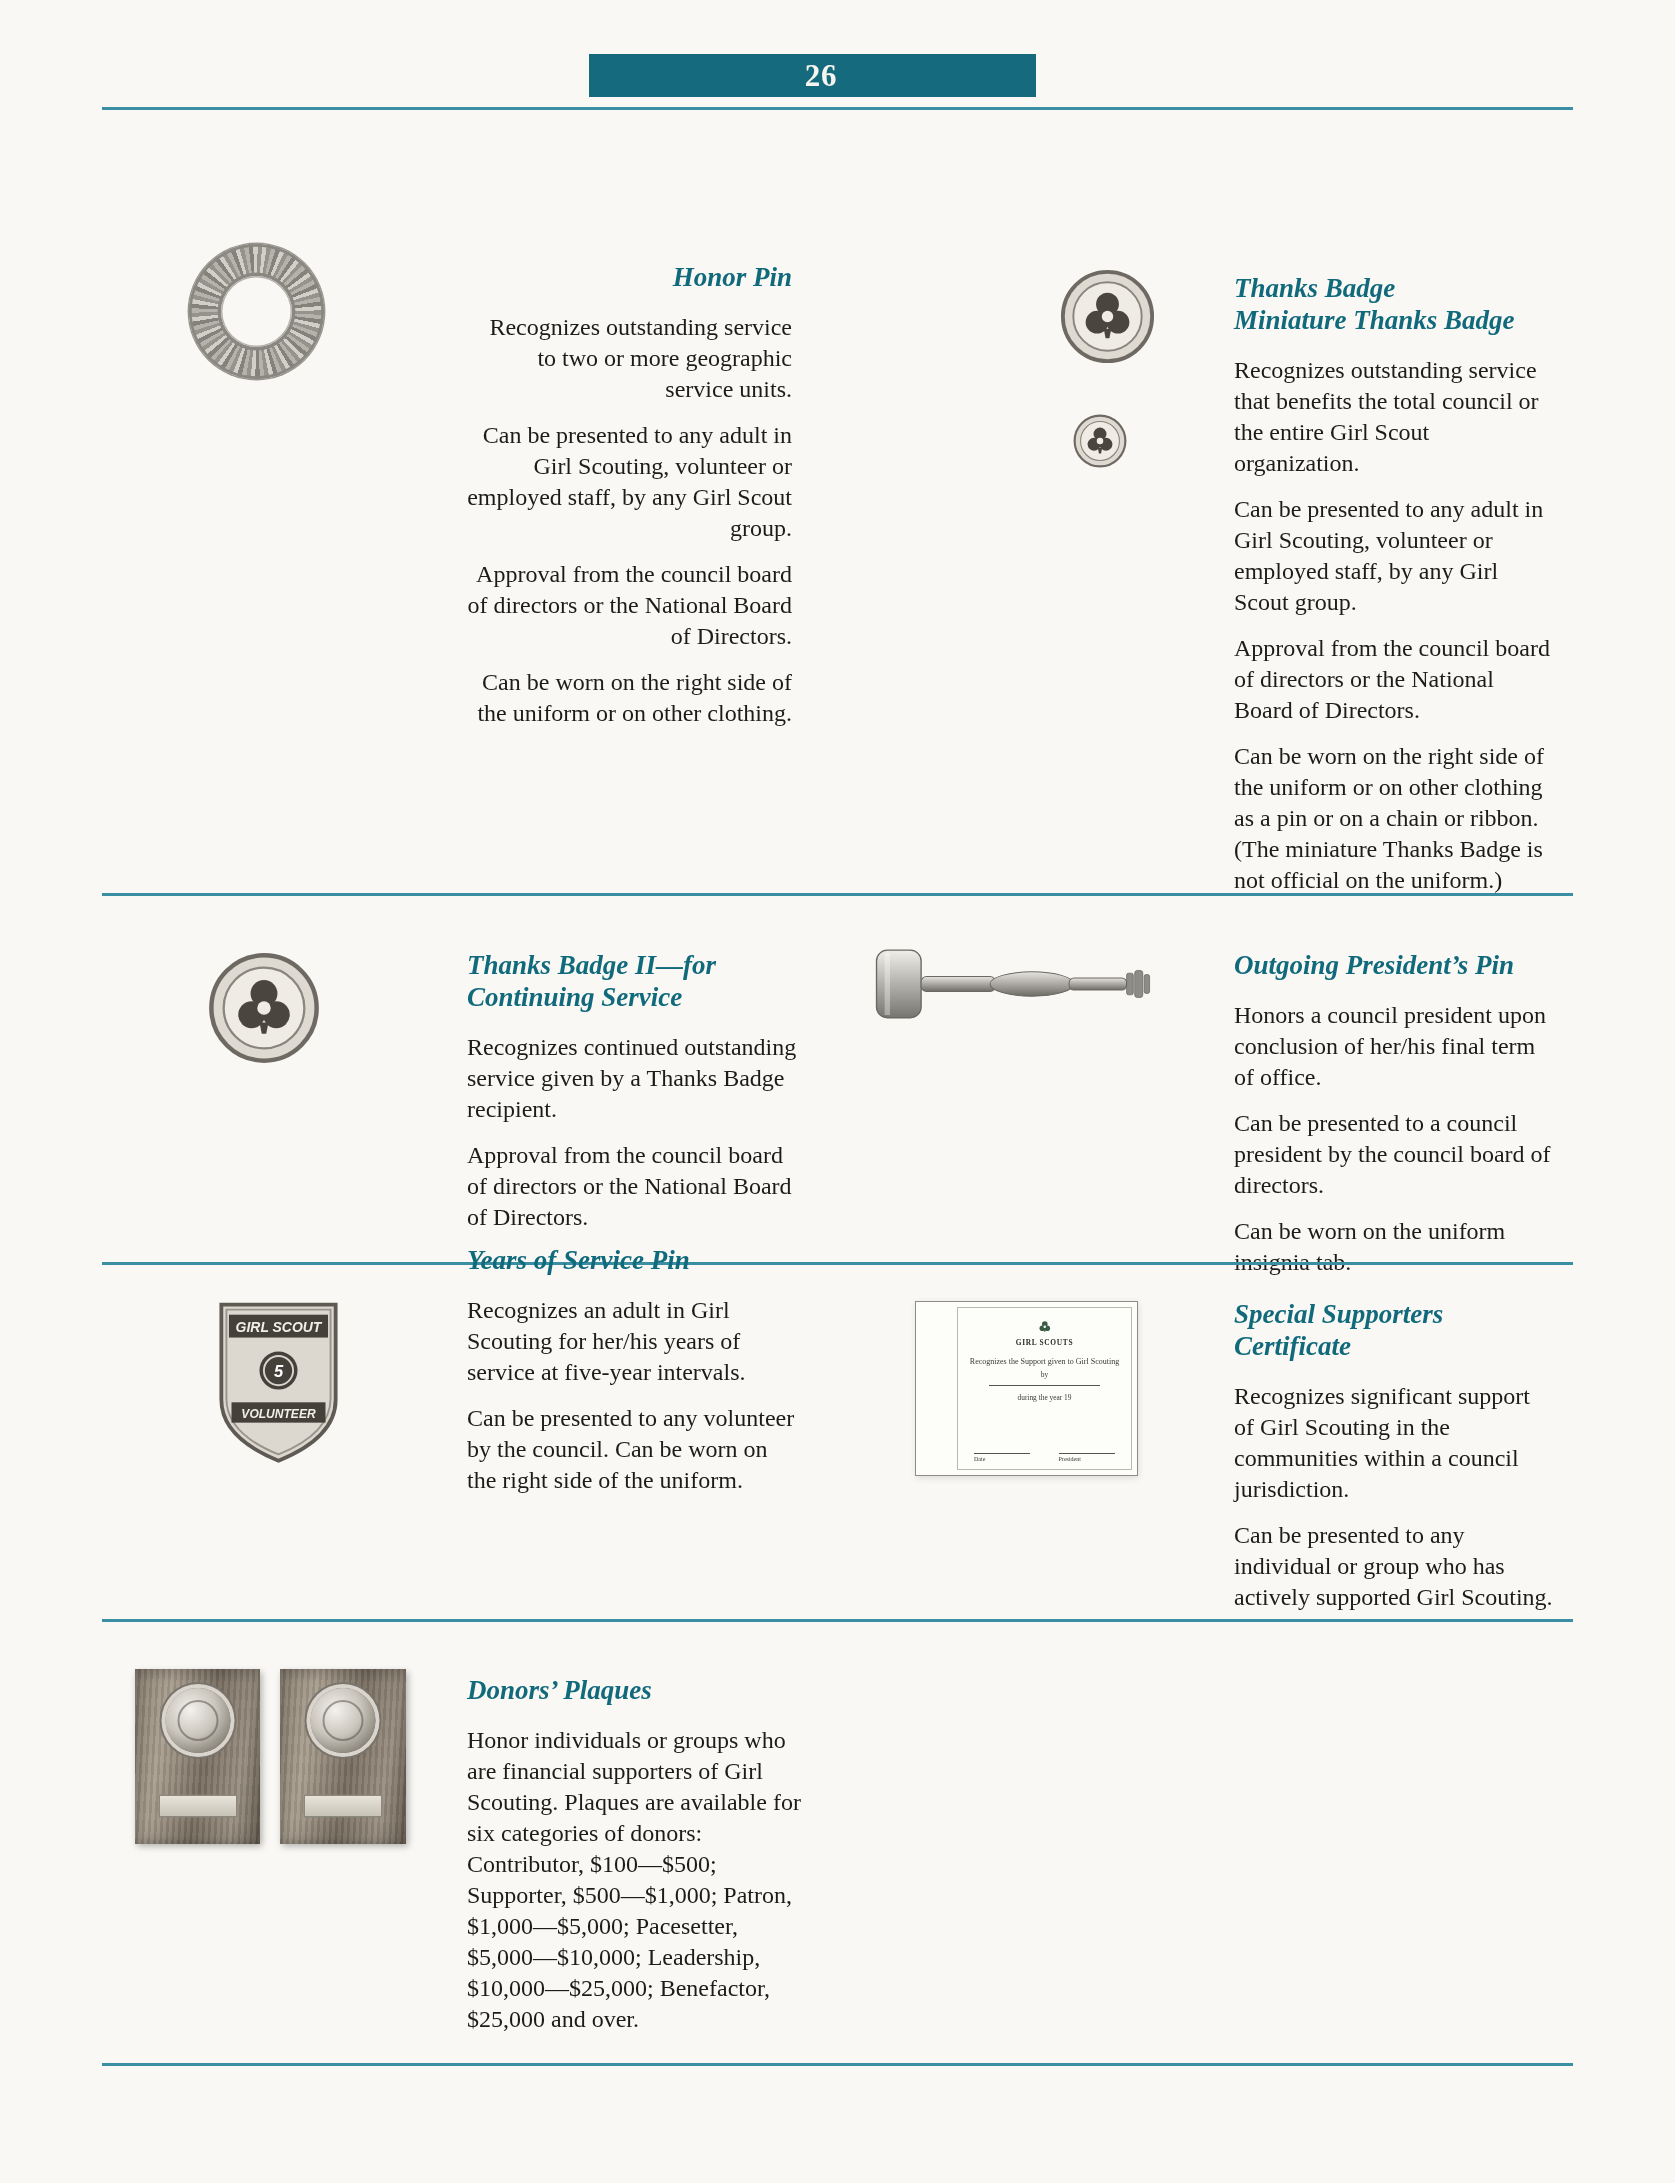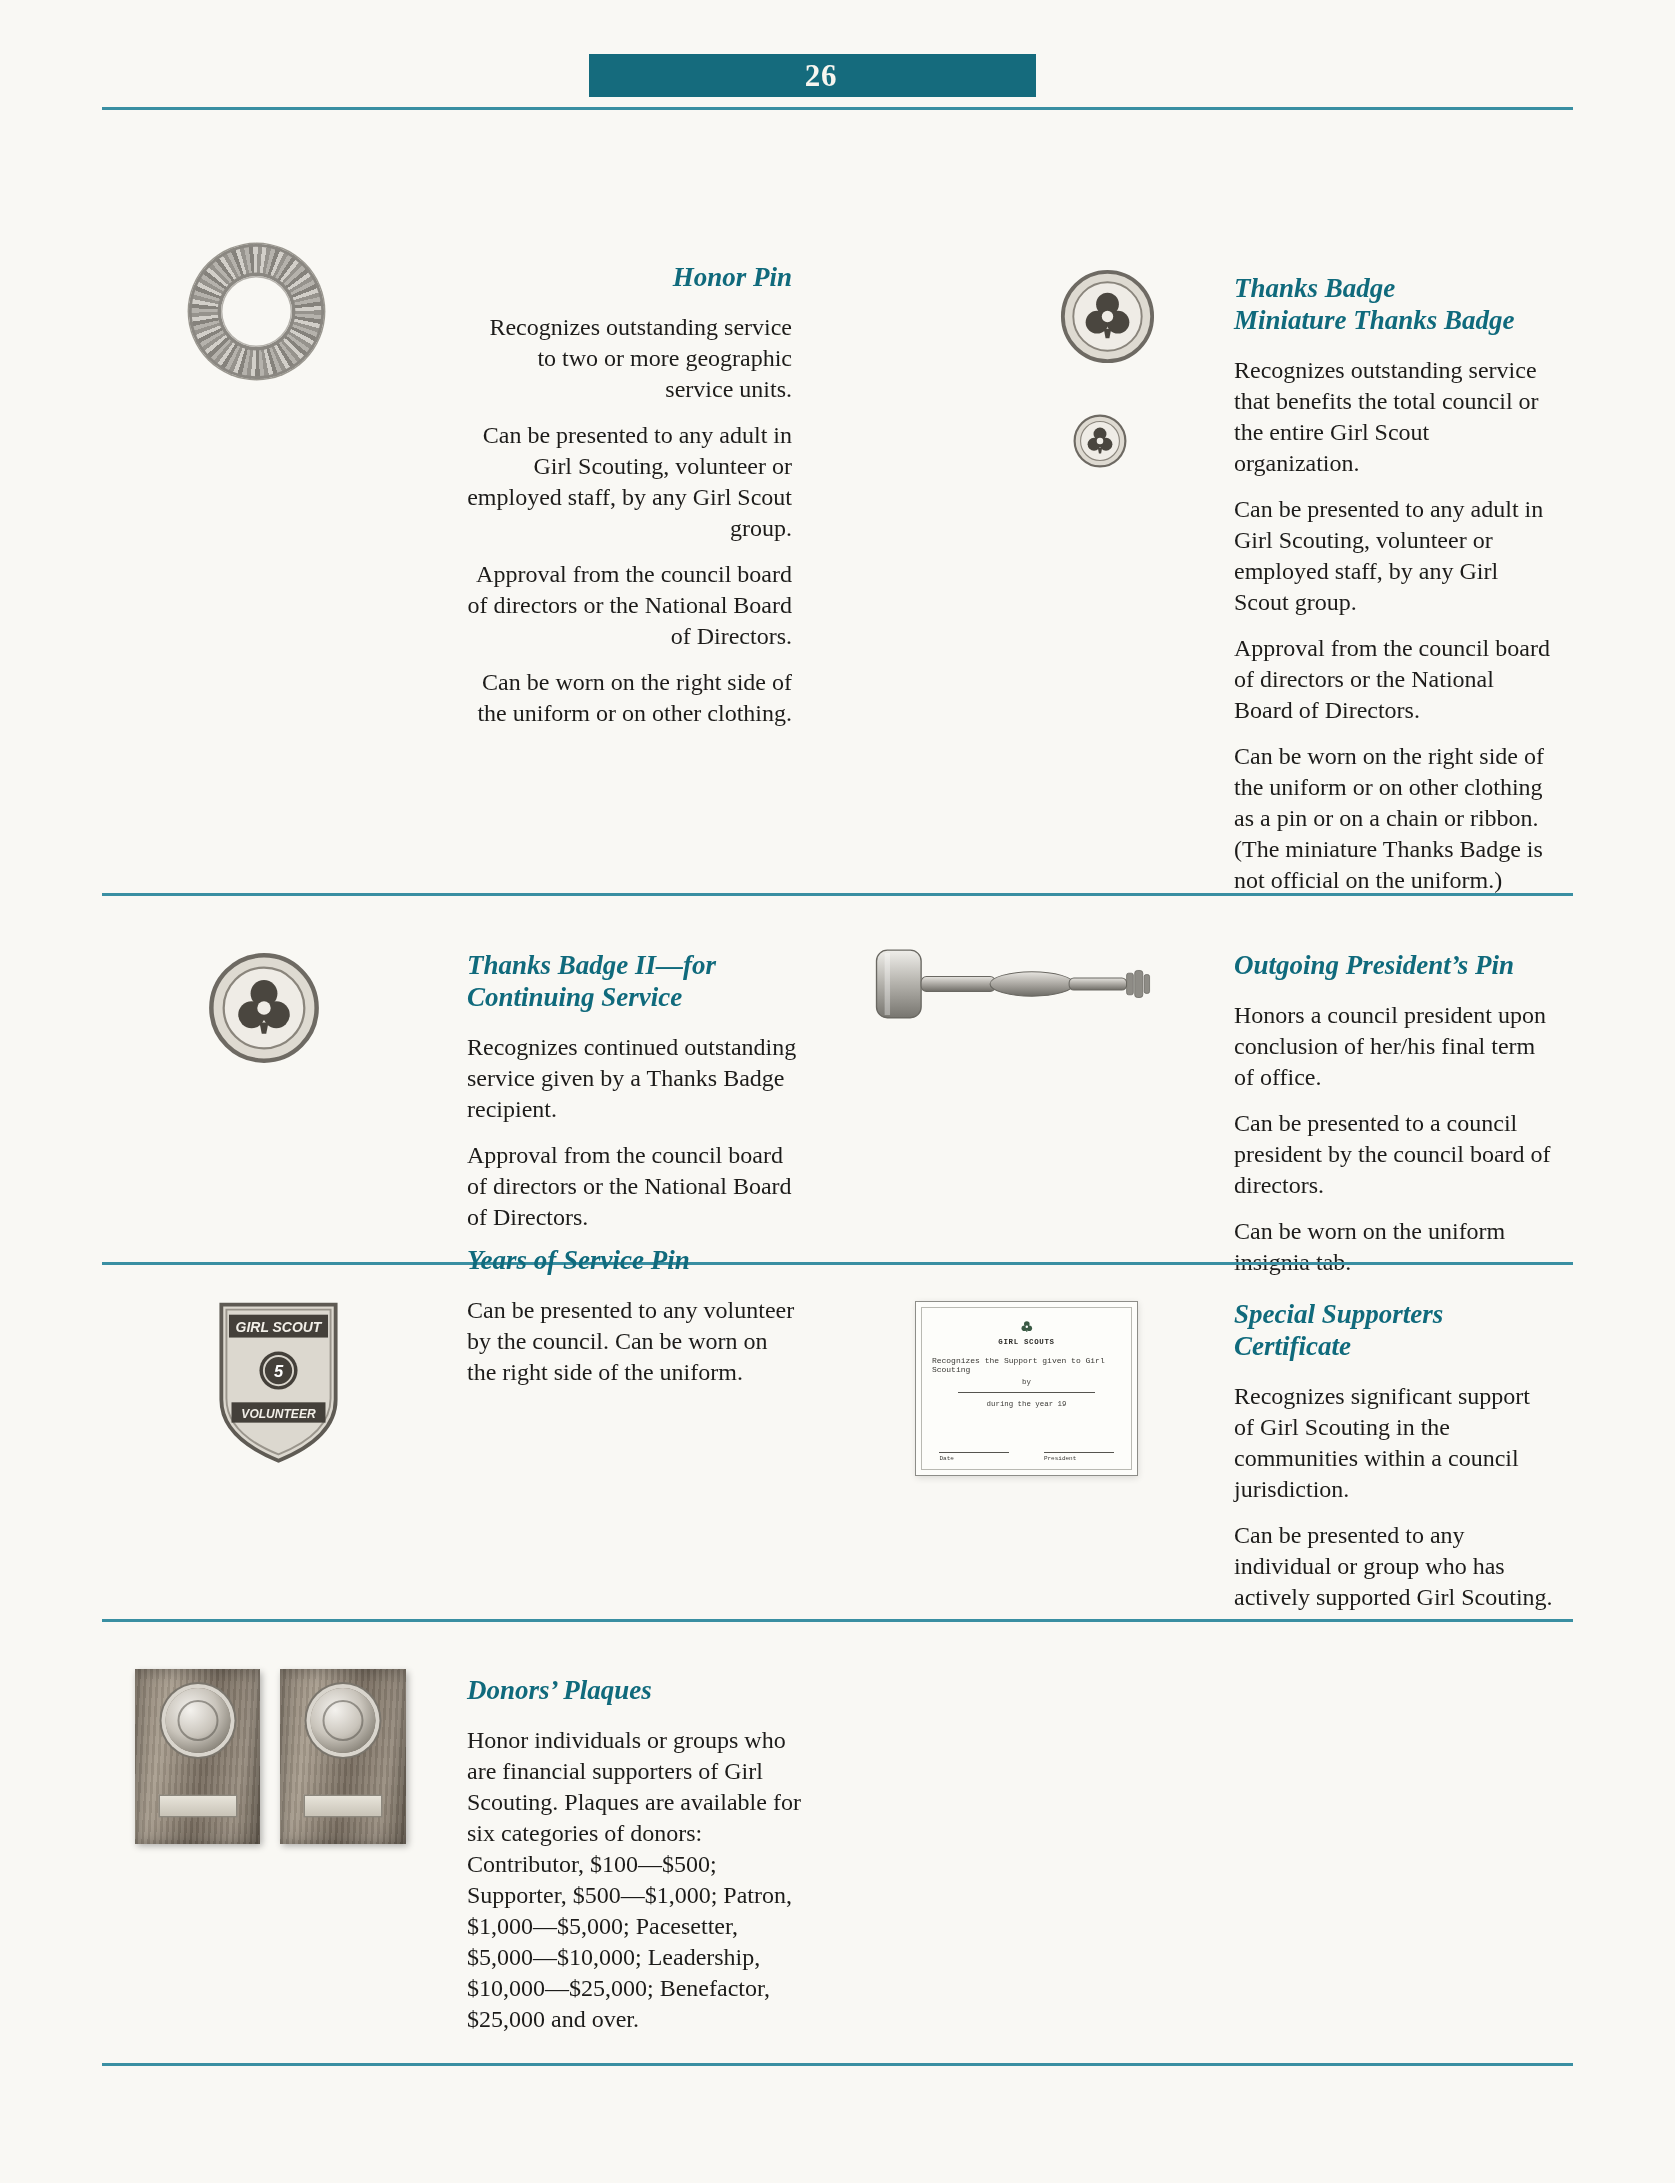--- a/index.html
+++ b/index.html
@@ -53,21 +53,22 @@
   .certificate{
     position:absolute;background:#fdfdfa;
     border:1.4px solid #8d8d88;
     padding:5.4px;box-sizing:border-box;
     box-shadow:1.4px 2px 6.8px rgba(0,0,0,0.12);
   }
   .cert-inner{
     border:0.7px solid #b9b9b2;height:100%;box-sizing:border-box;
     display:flex;flex-direction:column;align-items:center;
     padding:9.5px 9.5px 6.8px 9.5px;
-    font-family:Liberation Mono, monospace;
+    font-family:Liberation Serif, serif;
+    margin-left:36px;
   }
   .cert-org{font-size:7.4px;font-weight:bold;letter-spacing:0.7px;margin-top:2.7px;color:#2c2b28;}
   .cert-text{font-size:8px;margin-top:9.5px;color:#3a3935;text-align:left;}
   .cert-by{font-size:7.4px;margin-top:4px;color:#3a3935;}
   .cert-underline{width:72%;border-bottom:1px solid #55544f;margin-top:6.8px;}
   .cert-text2{font-size:7.4px;margin-top:6.8px;color:#3a3935;}
   .cert-sigrow{
     margin-top:auto;width:92%;
     display:flex;justify-content:space-between;
   }
@@ -231,20 +232,21 @@
       <circle cx="50" cy="57" r="15" fill="#44403a"></circle>
       <circle cx="50" cy="57" r="11.5" fill="none" stroke="#d8d4cb" stroke-width="1.5"></circle>
       <text x="50" y="62" font-size="13" font-weight="bold" fill="#ffffff" text-anchor="middle">5</text>
       <rect x="13" y="82" width="74" height="16" fill="#44403a"></rect>
       <text x="50" y="94" font-size="9.5" font-weight="bold" fill="#f2efe8" text-anchor="middle">VOLUNTEER</text>
     </svg>
   </div>
 
   <div class="textcol" style="left:467px;top:1244px;width:332px;">
     <h3 class="title">Years of Service Pin</h3>
+    <p>Recognizes an adult in Girl Scouting for her/his years of service at five-year intervals.</p>
     <p>Can be presented to any volunteer by the council. Can be worn on the right side of the uniform.</p>
   </div>
 
   <div class="certificate" style="left:915px;top:1301px;width:223px;height:175px;">
     <div class="cert-inner">
       <svg width="17.6" height="17.6" viewBox="0 0 100 100">
         <g fill="#3a5a44">
           <circle cx="50" cy="34" r="16"></circle>
           <circle cx="36" cy="58" r="16"></circle>
           <circle cx="64" cy="58" r="16"></circle>

